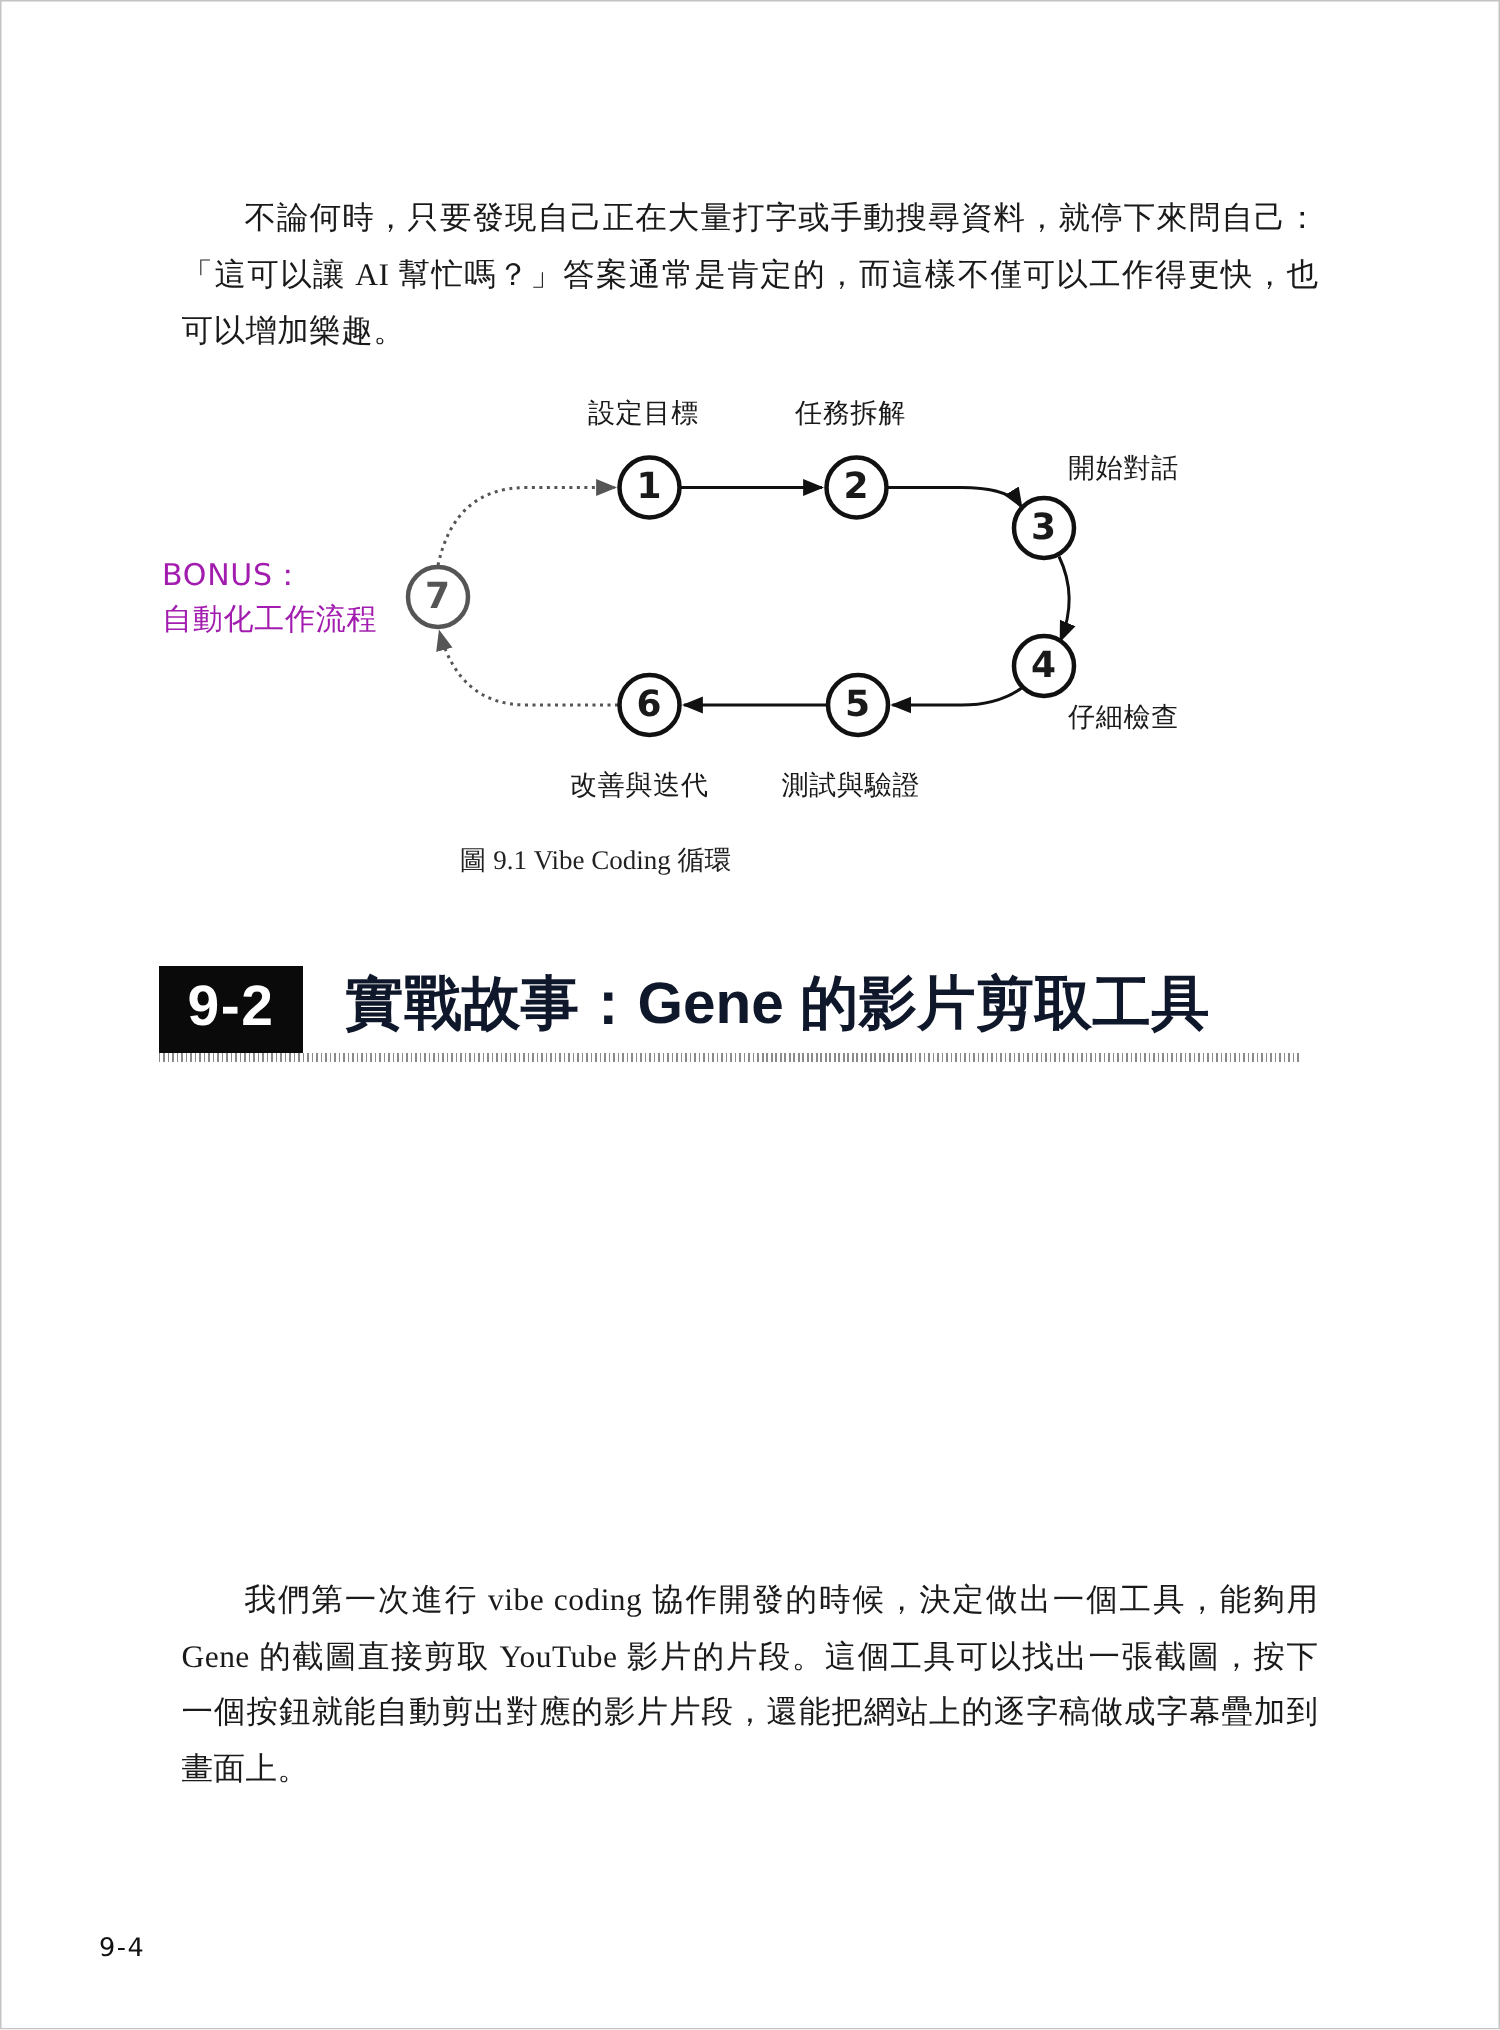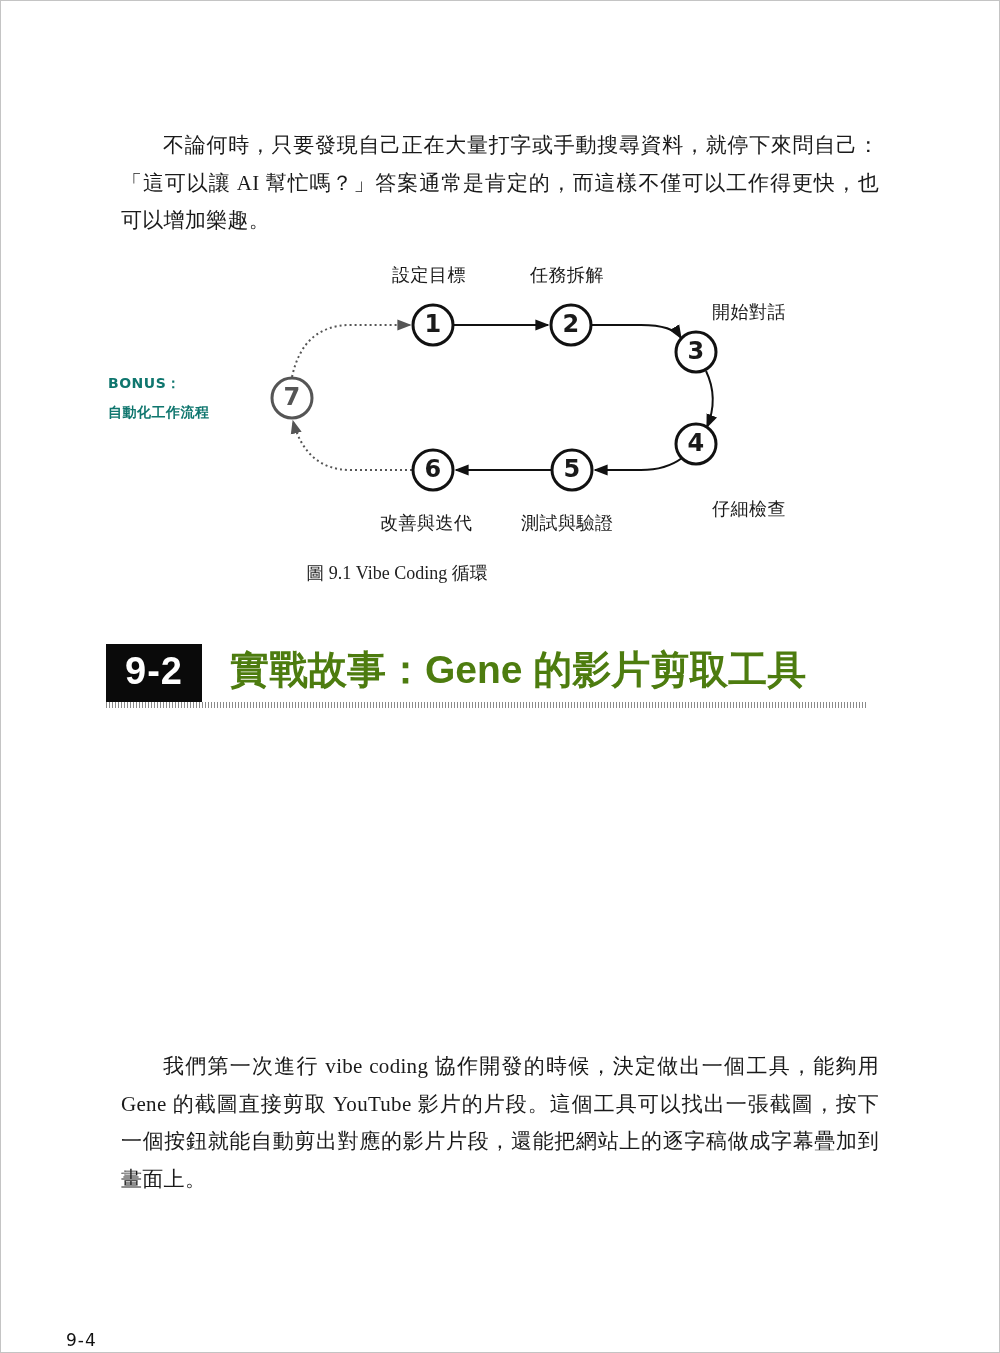--- a/index.html
+++ b/index.html
@@ -46,24 +46,23 @@
     }
     .dlabel {
       position: absolute;
       font-family: "DejaVu Sans", "Liberation Sans", sans-serif;
       font-size: 18px;
       color: #1a1a1a;
       white-space: nowrap;
       letter-spacing: 0.5px;
     }
     .dlabel.bonus {
-      color: #0f766e;
-      font-size: 14px;
+      color: #a21caf;
+      font-size: 20px;
       line-height: 29px;
-      font-weight: bold;
     }
     .caption {
       position: absolute;
       left: 0;
       width: 792px;
       top: 560px;
       text-align: center;
       font-family: "Liberation Serif", "DejaVu Serif", serif;
       font-size: 18px;
       color: #222222;
@@ -90,35 +89,35 @@
       letter-spacing: 1px;
     }
     .section-title {
       position: absolute;
       left: 124px;
       top: -2px;
       font-family: "Liberation Sans", "DejaVu Sans", sans-serif;
       font-weight: bold;
       font-size: 39px;
       line-height: 56px;
-      color: #4d7c0f;
+      color: #0f172a;
       white-space: nowrap;
     }
     .rule {
       position: absolute;
       left: 0;
       top: 58px;
       width: 761px;
       height: 6px;
       background: repeating-linear-gradient(to right, #8a8a8a 0px, #8a8a8a 1px, #ffffff 1px, #ffffff 3px);
     }
     .page-num {
       position: absolute;
       left: 65px;
-      top: 1329px;
+      top: 1288px;
       font-family: "DejaVu Sans", "Liberation Sans", sans-serif;
       font-size: 17px;
       color: #111111;
       letter-spacing: 1px;
     }
   </style>
 </head>
 <body>
 
 <div class="page">
@@ -177,21 +176,21 @@
     <div class="dlabel" style="left:560px;top:309px;font-size:24px;font-weight:bold;width:20px;text-align:center;">2</div>
     <div class="dlabel" style="left:685px;top:336px;font-size:24px;font-weight:bold;width:20px;text-align:center;">3</div>
     <div class="dlabel" style="left:685px;top:428px;font-size:24px;font-weight:bold;width:20px;text-align:center;">4</div>
     <div class="dlabel" style="left:561px;top:454px;font-size:24px;font-weight:bold;width:20px;text-align:center;">5</div>
     <div class="dlabel" style="left:422px;top:454px;font-size:24px;font-weight:bold;width:20px;text-align:center;">6</div>
     <div class="dlabel" style="left:281px;top:382px;font-size:24px;font-weight:bold;width:20px;text-align:center;color:#555;">7</div>
 
     <div class="dlabel" style="left:391px;top:262px;">設定目標</div>
     <div class="dlabel" style="left:529px;top:262px;">任務拆解</div>
     <div class="dlabel" style="left:711px;top:299px;">開始對話</div>
-    <div class="dlabel" style="left:711px;top:496px;font-family:Liberation Mono, monospace;">仔細檢查</div>
+    <div class="dlabel" style="left:711px;top:465px;font-family:Liberation Mono, monospace;">仔細檢查</div>
     <div class="dlabel" style="left:520px;top:510px;">測試與驗證</div>
     <div class="dlabel" style="left:379px;top:510px;">改善與迭代</div>
     <div class="dlabel bonus" style="left:107px;top:368px;">
       <div>BONUS：</div>
       <div>自動化工作流程</div>
     </div>
   </div>
 
   <div class="caption">圖 9.1 Vibe Coding 循環</div>
 

